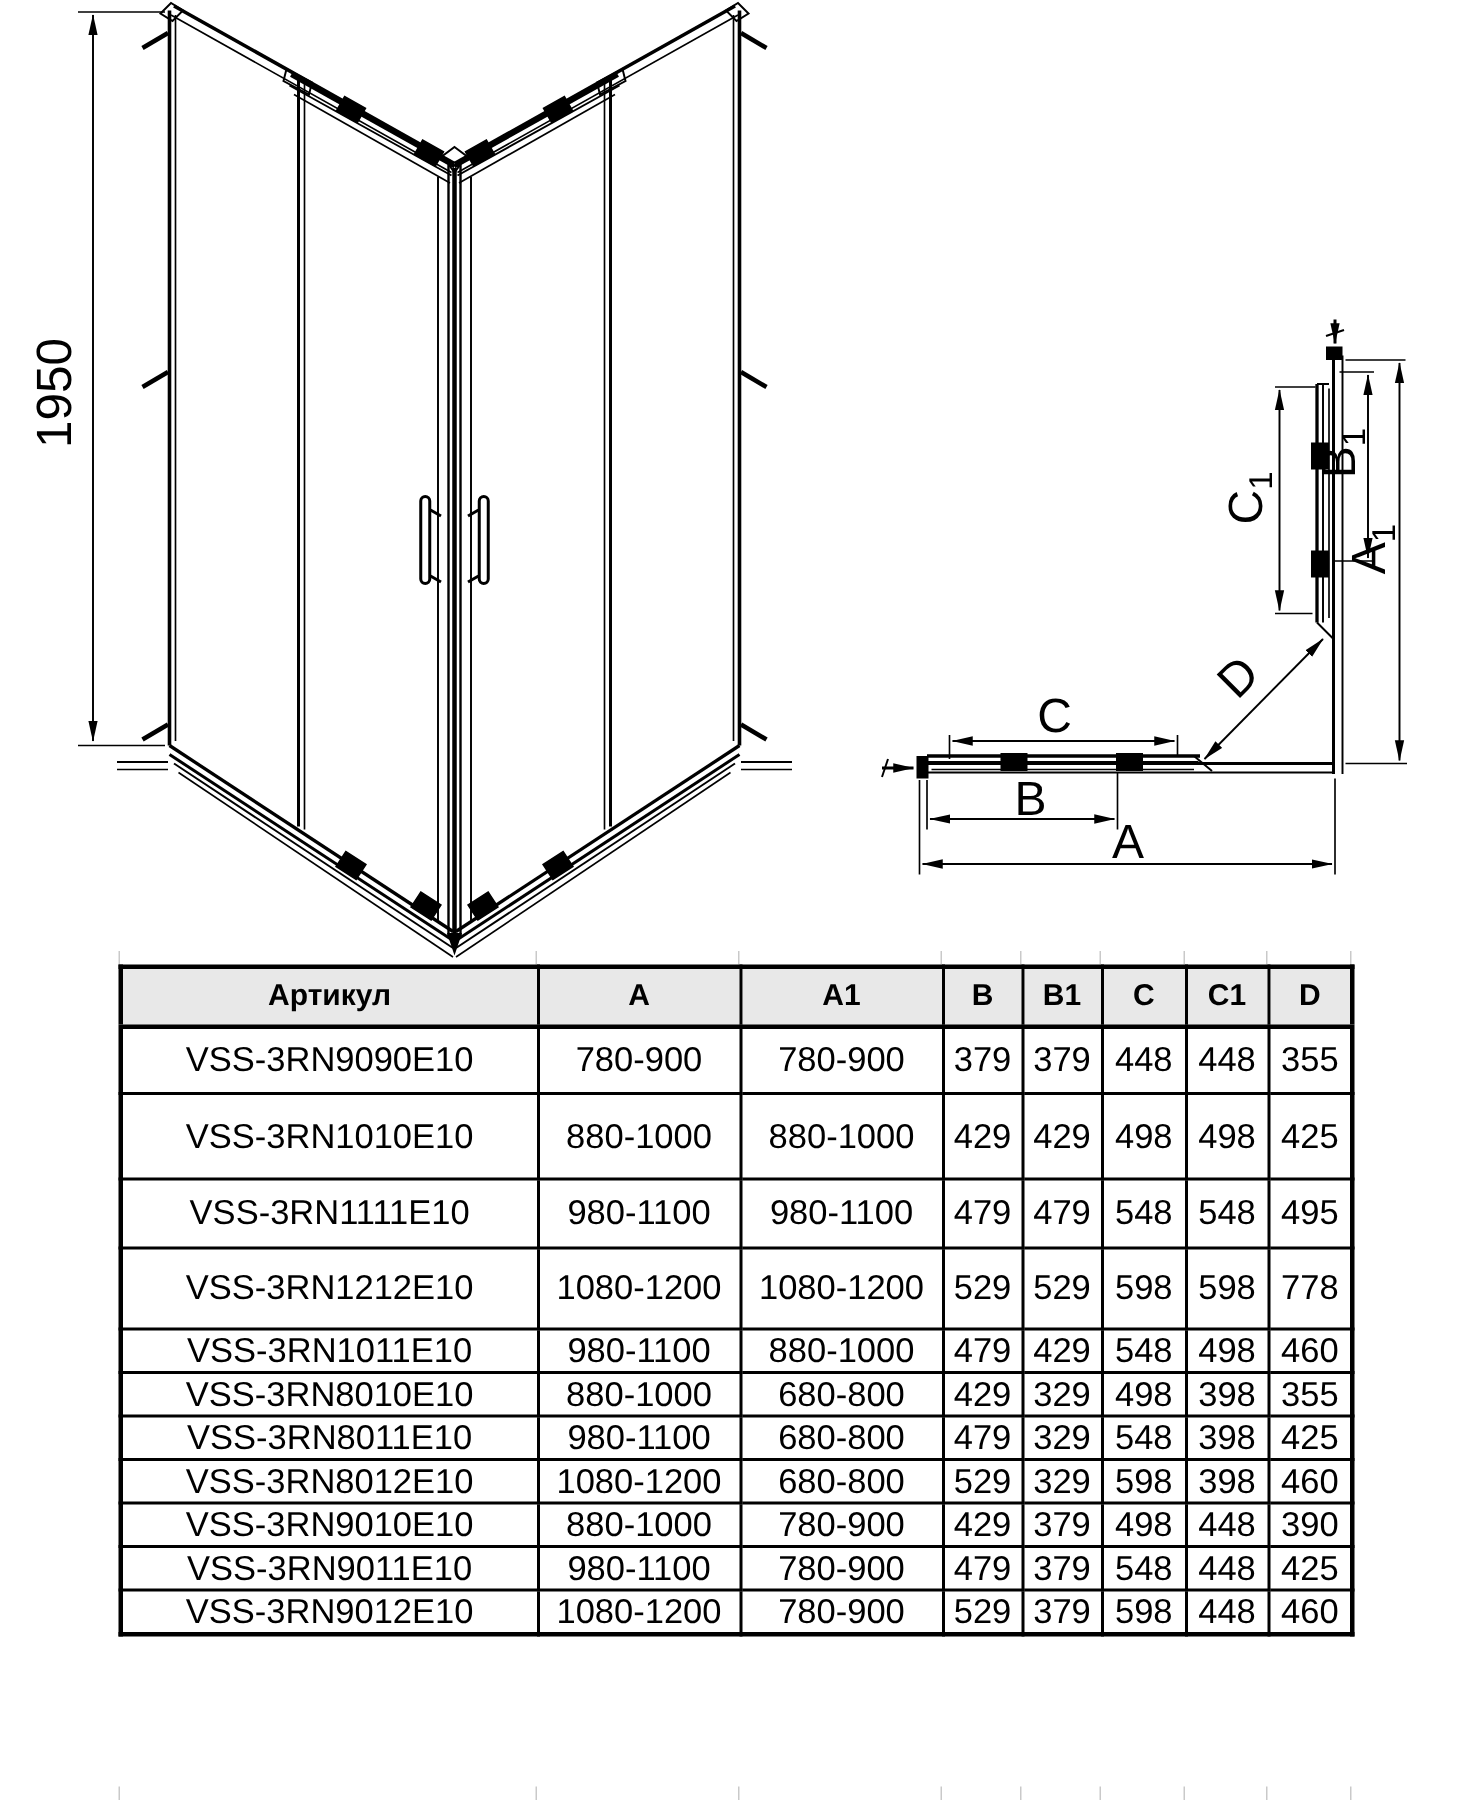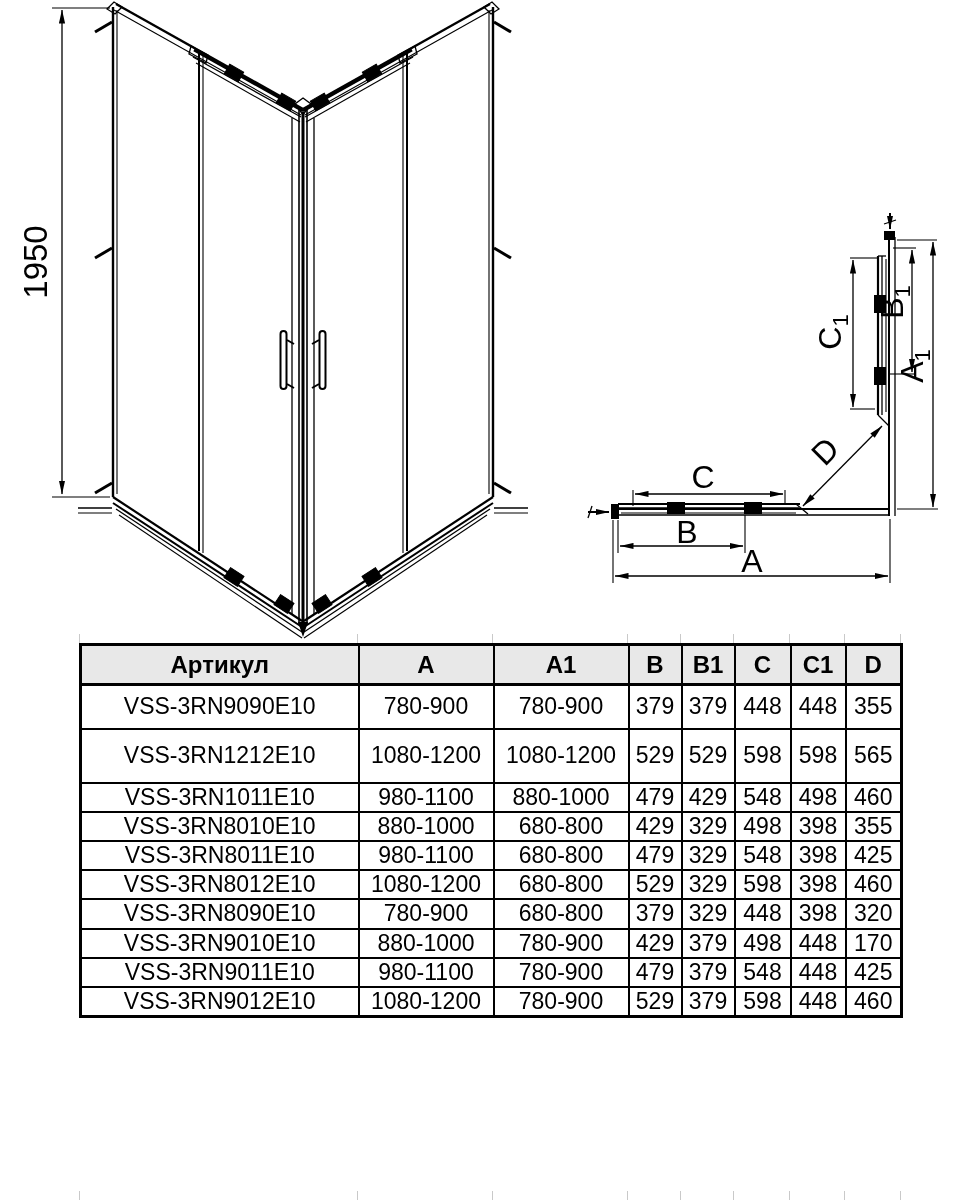--- a/index.html
+++ b/index.html
@@ -9,21 +9,21 @@
   svg text{fill:#000;}
   .lbl{font-size:32px;}
   .lbl .sub{font-size:22px;}
   .hdim{font-size:33px;}
   
   table.spec{position:absolute;left:79px;top:643px;width:822px;
              border-collapse:collapse;table-layout:fixed;
              border:3px solid #000;}
   table.spec th,table.spec td{border:2px solid #000;text-align:center;
              vertical-align:middle;padding:0;overflow:hidden;white-space:nowrap;}
-  table.spec th{background:#e8e8e8;font-size:24px;font-weight:bold;height:37px;}
+  table.spec th{background:#e8e8e8;font-size:20px;font-weight:bold;height:37px;}
   table.spec td{font-size:23px;}
   table.spec thead tr{border-bottom:3px solid #000;}
   
   .stubs{position:absolute;left:79px;width:822px;height:9px;}
   .stubs i{position:absolute;top:0;width:1px;height:9px;background:#c9c9c9;}
 </style>
 </head>
 <body>
 
 <div id="drawing">
@@ -264,29 +264,49 @@
     <tr style="height:44px">
         <td class="art">VSS-3RN9090E10</td>
         <td>780-900</td>
         <td>780-900</td>
         <td>379</td>
         <td>379</td>
         <td>448</td>
         <td>448</td>
         <td>355</td>
       </tr>
+    <tr style="height:57px">
+        <td class="art">VSS-3RN1010E10</td>
+        <td>880-1000</td>
+        <td>880-1000</td>
+        <td>429</td>
+        <td>429</td>
+        <td>498</td>
+        <td>498</td>
+        <td>425</td>
+      </tr>
+    <tr style="height:46px">
+        <td class="art">VSS-3RN1111E10</td>
+        <td>980-1100</td>
+        <td>980-1100</td>
+        <td>479</td>
+        <td>479</td>
+        <td>548</td>
+        <td>548</td>
+        <td>495</td>
+      </tr>
     <tr style="height:54px">
         <td class="art">VSS-3RN1212E10</td>
         <td>1080-1200</td>
         <td>1080-1200</td>
         <td>529</td>
         <td>529</td>
         <td>598</td>
         <td>598</td>
-        <td>565</td>
+        <td>778</td>
       </tr>
     <tr style="height:25px">
         <td class="art">VSS-3RN1011E10</td>
         <td>980-1100</td>
         <td>880-1000</td>
         <td>479</td>
         <td>429</td>
         <td>548</td>
         <td>498</td>
         <td>460</td>
@@ -314,39 +334,29 @@
     <tr style="height:17px">
         <td class="art">VSS-3RN8012E10</td>
         <td>1080-1200</td>
         <td>680-800</td>
         <td>529</td>
         <td>329</td>
         <td>598</td>
         <td>398</td>
         <td>460</td>
       </tr>
-    <tr style="height:30px">
-        <td class="art">VSS-3RN8090E10</td>
-        <td>780-900</td>
-        <td>680-800</td>
-        <td>379</td>
-        <td>329</td>
-        <td>448</td>
-        <td>398</td>
-        <td>320</td>
-      </tr>
     <tr style="height:26px">
         <td class="art">VSS-3RN9010E10</td>
         <td>880-1000</td>
         <td>780-900</td>
         <td>429</td>
         <td>379</td>
         <td>498</td>
         <td>448</td>
-        <td>170</td>
+        <td>390</td>
       </tr>
     <tr style="height:29px">
         <td class="art">VSS-3RN9011E10</td>
         <td>980-1100</td>
         <td>780-900</td>
         <td>479</td>
         <td>379</td>
         <td>548</td>
         <td>448</td>
         <td>425</td>

